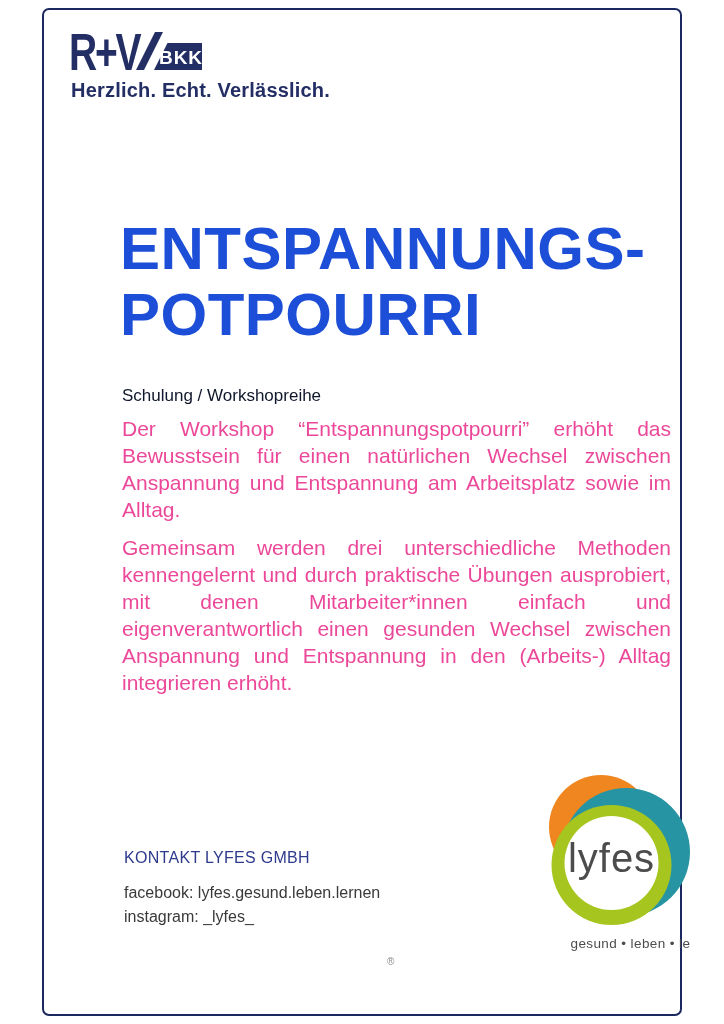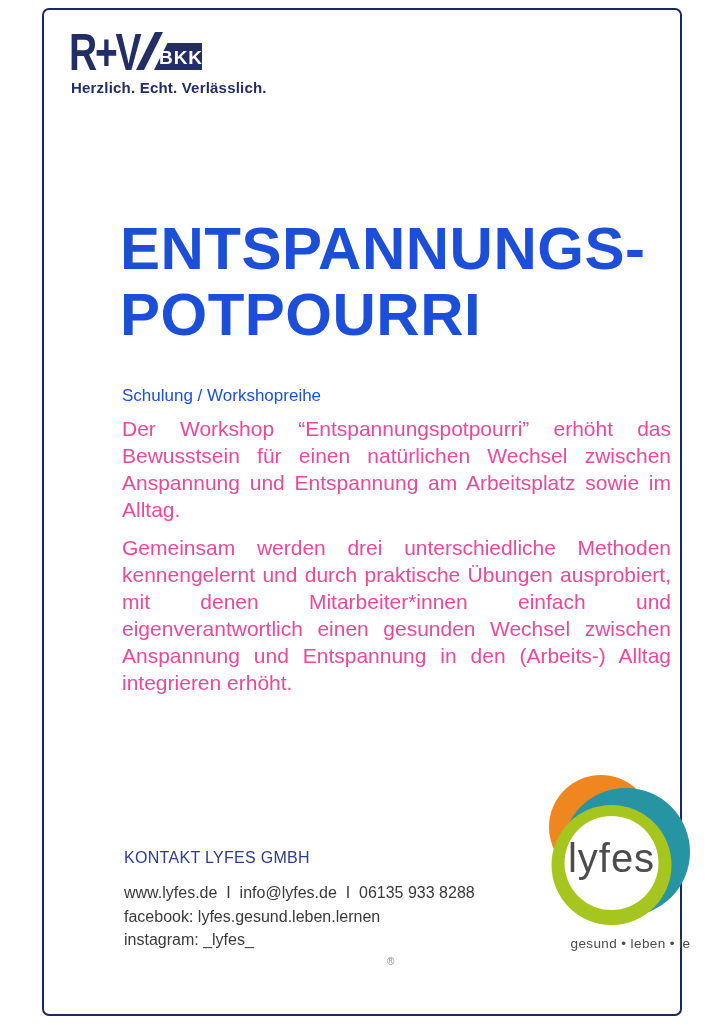--- a/index.html
+++ b/index.html
@@ -33,21 +33,21 @@
   .bkk-text {
     font-family: "Liberation Sans", sans-serif;
     font-weight: bold;
     font-size: 19px;
     letter-spacing: 1px;
     fill: #ffffff;
   }
   .brand-tagline {
     margin-top: 6px;
     margin-left: 2px;
-    font-size: 15px;
+    font-size: 20px;
     font-weight: bold;
     color: #232e65;
     letter-spacing: 0.2px;
   }
   
   .title {
     position: absolute;
     left: 86px;
     top: 216px;
     font-size: 60px;
@@ -60,21 +60,21 @@
   
   .content {
     position: absolute;
     left: 88px;
     top: 386px;
     width: 549px;
   }
   .category {
     font-size: 17px;
     font-weight: 500;
-    color: #1d4ed8;
+    color: #0f172a;
     margin-bottom: 9px;
   }
   .para {
     font-size: 21px;
     line-height: 27px;
     color: #ec4899;
     text-align: justify;
     margin-bottom: 11px;
   }
   .para:last-child { margin-bottom: 0; }
@@ -147,21 +147,20 @@
   </h1>
 
   <main class="content">
     <h2 class="category">Schulung / Workshopreihe</h2>
     <p class="para">Der Workshop “Entspannungspotpourri” erhöht das Bewusstsein für einen natürlichen Wechsel zwischen Anspannung und Entspannung am Arbeitsplatz sowie im Alltag.</p>
     <p class="para">Gemeinsam werden drei unterschiedliche Methoden kennengelernt und durch praktische Übungen ausprobiert, mit denen Mitarbeiter*innen einfach und eigenverantwortlich einen gesunden Wechsel zwischen Anspannung und Entspannung in den (Arbeits-) Alltag integrieren erhöht.</p>
   </main>
 
   <footer class="contact">
     <div class="contact-heading">KONTAKT LYFES GMBH</div>
-    <div class="contact-line">www.lyfes.de  I  info@lyfes.de  I  06135 933 8288</div>
     <div class="contact-line">facebook: lyfes.gesund.leben.lernen</div>
     <div class="contact-line">instagram: _lyfes_</div>
   </footer>
 
   <div class="lyfes">
     <svg viewBox="0 0 175 175" width="175" height="175" aria-hidden="true">
       <circle cx="62" cy="59" r="52" fill="#f0861f"></circle>
       <circle cx="87" cy="84" r="64" fill="#2794a4"></circle>
       <circle cx="72.5" cy="97" r="60" fill="#a6c51f"></circle>
       <circle cx="72.5" cy="95" r="47" fill="#ffffff"></circle>

